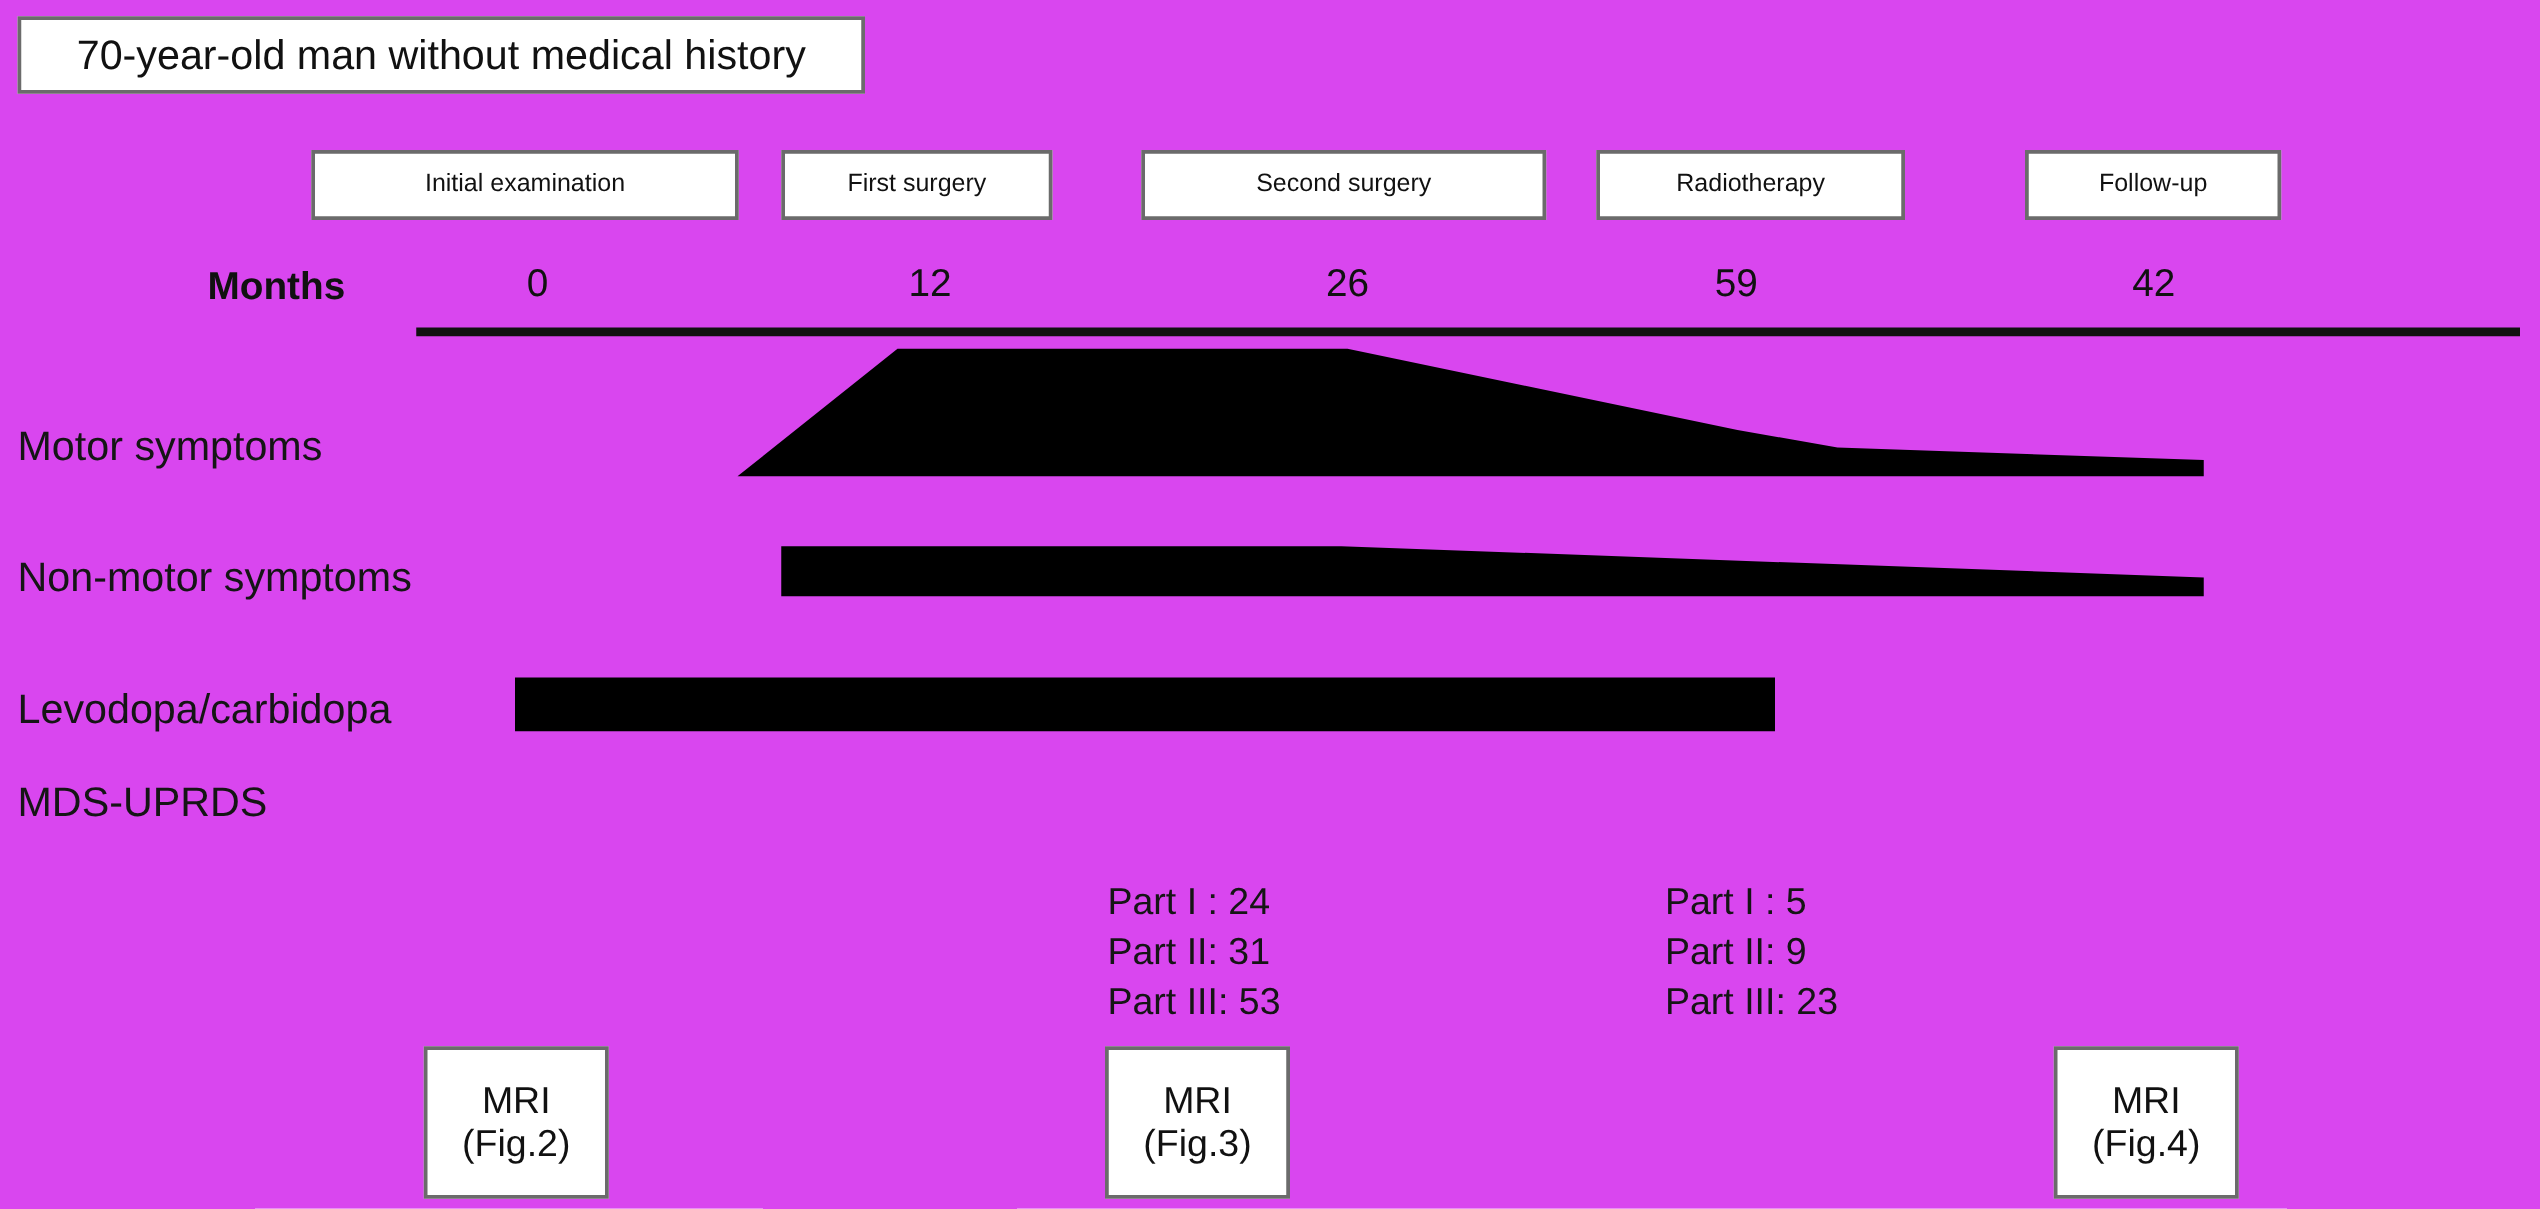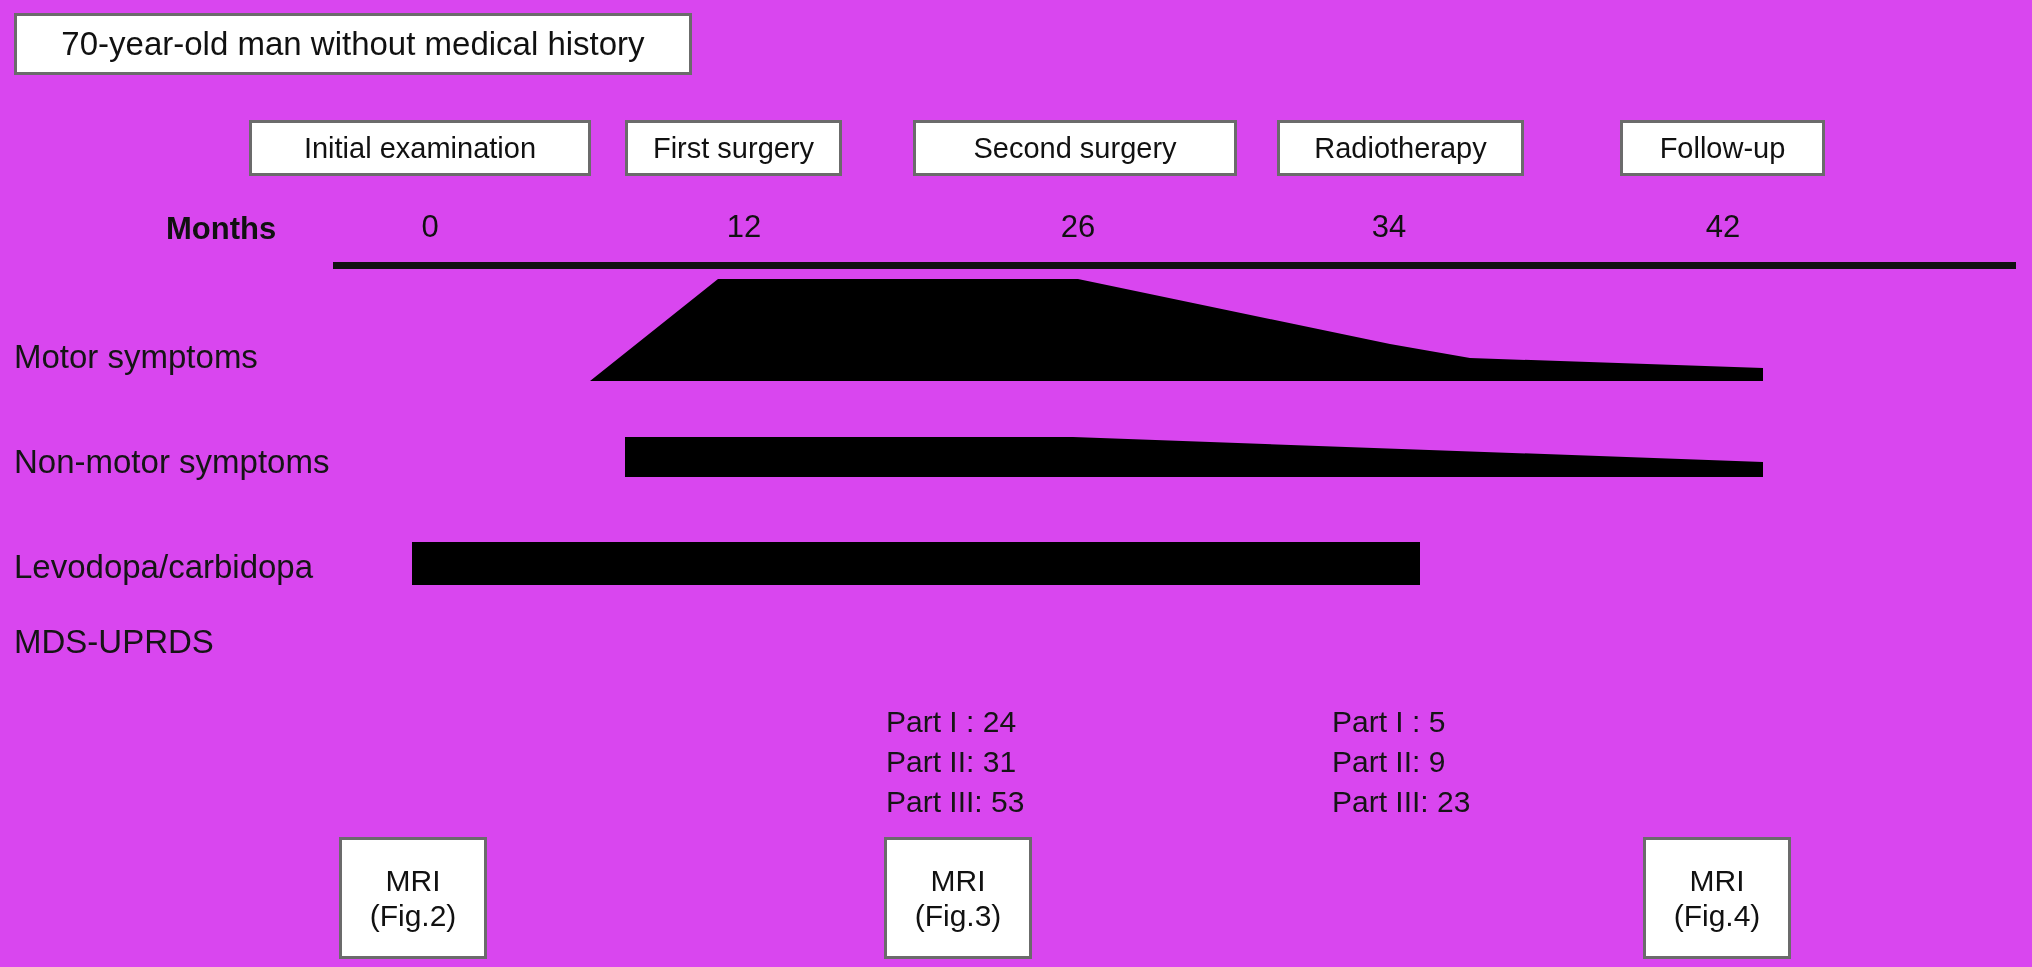--- a/index.html
+++ b/index.html
@@ -38,21 +38,21 @@
     left: 14px;
     top: 13px;
     width: 678px;
     height: 62px;
     font-size: 33px;
   }
 
   .event-box {
     height: 56px;
     top: 120px;
-    font-size: 29px;
+    font-size: 20px;
   }
 
   
   .axis-label {
     position: absolute;
     font-size: 31px;
     color: #111111;
     white-space: nowrap;
   }
   #months-word {
@@ -135,21 +135,21 @@
   <div class="box event-box" id="event-box-0" style="left: 249px; width: 342px;">Initial examination</div>
   <div class="box event-box" id="event-box-1" style="left: 625px; width: 217px;">First surgery</div>
   <div class="box event-box" id="event-box-2" style="left: 913px; width: 324px;">Second surgery</div>
   <div class="box event-box" id="event-box-3" style="left: 1277px; width: 247px;">Radiotherapy</div>
   <div class="box event-box" id="event-box-4" style="left: 1620px; width: 205px;">Follow-up</div>
 
   <div class="axis-label" id="months-word">Months</div>
   <div class="tick-label" id="tick-0" style="left: 430px;">0</div>
   <div class="tick-label" id="tick-1" style="left: 744px;">12</div>
   <div class="tick-label" id="tick-2" style="left: 1078px;">26</div>
-  <div class="tick-label" id="tick-3" style="left: 1389px;">34</div>
+  <div class="tick-label" id="tick-3" style="left: 1389px;">59</div>
   <div class="tick-label" id="tick-4" style="left: 1723px;">42</div>
   <div id="axis-line"></div>
 
   <div class="row-label" id="label-motor">Motor symptoms</div>
   <div class="row-label" id="label-nonmotor">Non-motor symptoms</div>
   <div class="row-label" id="label-levodopa">Levodopa/carbidopa</div>
   <div class="row-label" id="label-updrs">MDS-UPRDS</div>
 
   <svg id="shapes" viewBox="0 0 2032 967">
     <polygon id="shape-motor" points="412,352 412,381 590,381 718,279 1078,279 1390,344 1470,358 1763,368 1763,381 412,381" fill="#000000"></polygon>

